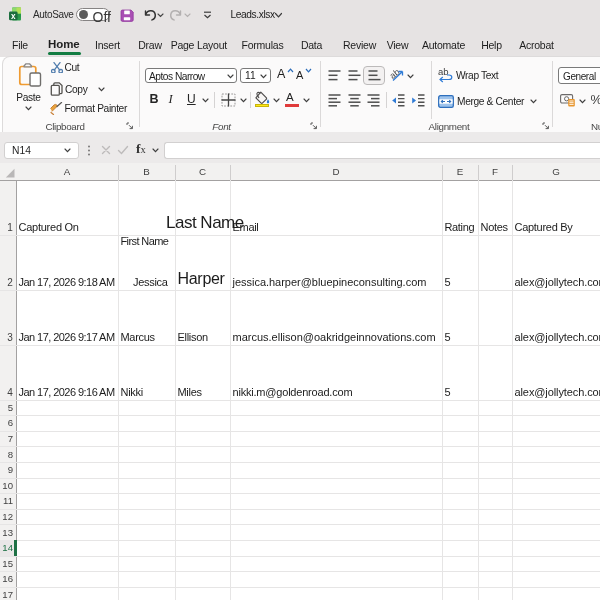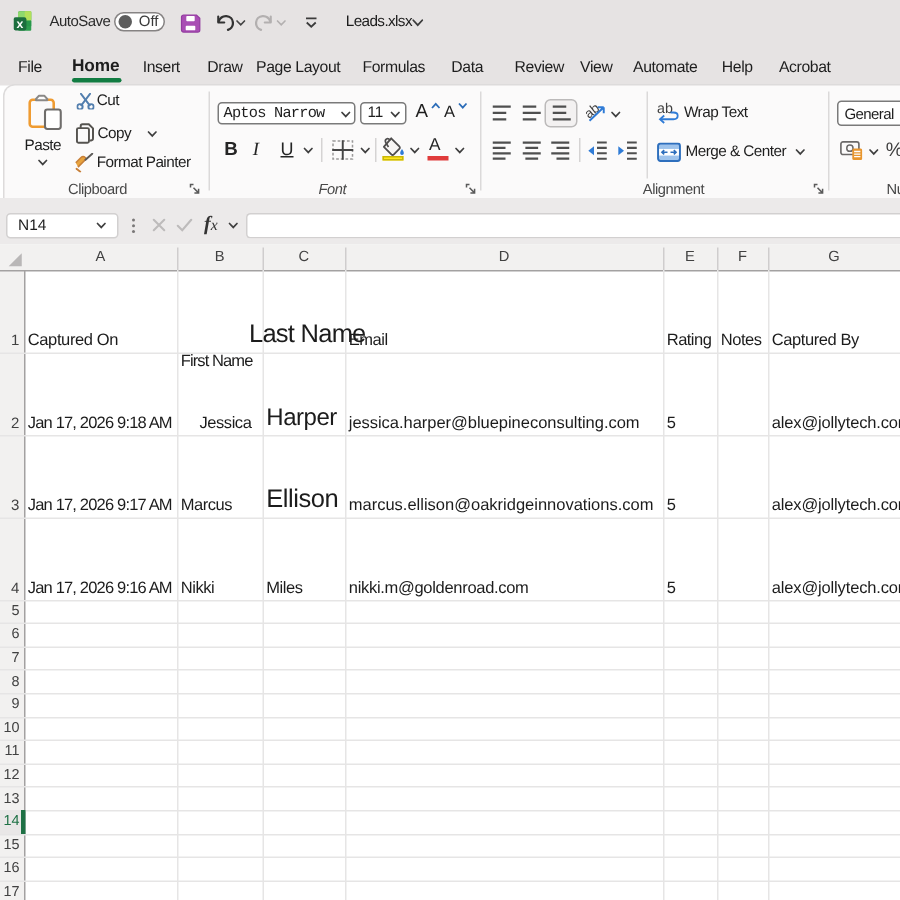--- a/index.html
+++ b/index.html
@@ -14,21 +14,21 @@
 <rect x="3" y="0.5" width="9" height="13" rx="1" fill="#2e9e4f"></rect>
 <rect x="3" y="0.5" width="9" height="6" rx="1" fill="#8ed96d"></rect>
 <rect x="7.5" y="0.5" width="4.5" height="6" fill="#b3e059"></rect>
 <rect x="3" y="7" width="9" height="3.4" fill="#27974a"></rect>
 <rect x="0" y="4.5" width="8.6" height="8.8" rx="1.4" fill="#1c6e3e"></rect>
 <text x="4.3" y="11.6" font-size="8.2" font-weight="bold" fill="#fff" text-anchor="middle" font-family="Liberation Sans">x</text>
 </svg>
 <div class="t" style="left:33px;top:9px;font-size:10px;letter-spacing:-0.35px;color:#2b2b2b;">AutoSave</div>
 <div class="abs" style="left:76px;top:7.5px;width:33.5px;height:13.5px;border:1.2px solid #868383;border-radius:7px;background:#fff;"></div>
 <div class="abs" style="left:78.5px;top:9.6px;width:9.4px;height:9.4px;border-radius:50%;background:#5c5c5c;"></div>
-<div class="t" style="left:92.5px;top:8.8px;font-size:10px;color:#3a3a3a;">Off</div>
+<div class="t" style="left:92.5px;top:8.8px;font-size:14px;color:#3a3a3a;">Off</div>
 <svg class="abs" style="left:119.5px;top:8.5px;" width="14" height="13" viewBox="0 0 14 13">
 <path d="M1 2.4 C1 1.6 1.6 1 2.4 1 L11 1 L13.2 3.2 L13.2 11 C13.2 11.8 12.6 12.4 11.8 12.4 L2.4 12.4 C1.6 12.4 1 11.8 1 11 Z" fill="#a94fb4" stroke="#933ba0" stroke-width="0.8"></path>
 <rect x="4.2" y="1.6" width="5.6" height="3.6" rx="0.5" fill="#fff"></rect>
 <rect x="3.8" y="8.2" width="6.4" height="3" rx="0.6" fill="#fff"></rect>
 </svg>
 <svg class="abs" style="left:143px;top:8px;" width="13" height="13" viewBox="0 0 13 13">
 <path d="M2.5 3 L2.5 7 L6.5 7" fill="none" stroke="#333" stroke-width="1.4" stroke-linecap="round" stroke-linejoin="round"></path>
 <path d="M2.8 6.2 C3.6 4 5.6 2.6 7.9 2.7 C10.3 2.8 12.2 4.7 12.3 7.3 C12.3 9.5 11 11.2 9 11.9" fill="none" stroke="#333" stroke-width="1.5" stroke-linecap="round"></path>
 </svg>
 <svg class="abs" style="left:157px;top:13px;" width="7" height="5" viewBox="0 0 7 5">
@@ -94,21 +94,21 @@
 <path d="M2 10.5 L4.5 12.5" stroke="#c77f38" stroke-width="1.2" stroke-linecap="round"></path>
 </svg>
 <div class="t" style="left:64.5px;top:102.5px;font-size:10.2px;letter-spacing:-0.35px;color:#1e1e1e;">Format Painter</div>
 <div class="t" style="left:65px;top:120.5px;transform:translateX(-50%);font-size:9.8px;letter-spacing:-0.3px;color:#484848;">Clipboard</div>
 <svg class="abs" style="left:125.5px;top:121.5px;" width="8" height="8" viewBox="0 0 8 8">
 <path d="M1 3 L1 1 L3 1" fill="none" stroke="#5a5a5a" stroke-width="1"></path>
 <path d="M3 3.2 L6.2 6.4 M6.4 3.8 L6.4 6.6 L3.6 6.6" fill="none" stroke="#5a5a5a" stroke-width="1"></path>
 </svg>
 <div class="abs" style="left:138.5px;top:61px;width:1px;height:66px;background:#dbd9d9;"></div>
 <div class="abs" style="left:144.5px;top:67.5px;width:92px;height:15.5px;background:#fff;border:1px solid #7a7a7a;border-radius:3px;"></div>
-<div class="t" style="left:149px;top:70.5px;font-size:10.2px;letter-spacing:-0.5px;color:#1e1e1e;font-family:Liberation Mono, monospace;">Aptos Narrow</div>
+<div class="t" style="left:149px;top:70.5px;font-size:10.2px;letter-spacing:-0.5px;color:#1e1e1e;">Aptos Narrow</div>
 <svg class="abs" style="left:227px;top:73.5px;" width="7.0" height="5.0" viewBox="0 0 7 5">
     <path d="M1 1 L3.5 3.6 L6 1" fill="none" stroke="#3f3f3f" stroke-width="1.15" stroke-linecap="round"></path>
   </svg>
 <div class="abs" style="left:239.5px;top:67.5px;width:31px;height:15.5px;background:#fff;border:1px solid #7a7a7a;border-radius:3px;"></div>
 <div class="t" style="left:245px;top:70px;font-size:10.2px;color:#1e1e1e;">11</div>
 <svg class="abs" style="left:259.5px;top:73.5px;" width="7.0" height="5.0" viewBox="0 0 7 5">
     <path d="M1 1 L3.5 3.6 L6 1" fill="none" stroke="#3f3f3f" stroke-width="1.15" stroke-linecap="round"></path>
   </svg>
 <div class="t" style="left:277px;top:67px;font-size:12.5px;color:#1e1e1e;">A</div>
 <svg class="abs" style="left:286.5px;top:67.5px;" width="7" height="5" viewBox="0 0 7 5">
@@ -248,21 +248,21 @@
 <circle cx="2" cy="1.6" r="1" fill="#7a7878"></circle>
     <circle cx="2" cy="5.5" r="1" fill="#7a7878"></circle>
     <circle cx="2" cy="9.4" r="1" fill="#7a7878"></circle>
 </svg>
 <svg class="abs" style="left:101px;top:145px;" width="10" height="10" viewBox="0 0 10 10">
     <path d="M1.5 1.5 L8.5 8.5 M8.5 1.5 L1.5 8.5" stroke="#bdbbbb" stroke-width="1.4" stroke-linecap="round"></path>
   </svg>
 <svg class="abs" style="left:117px;top:145px;" width="12" height="10" viewBox="0 0 12 10">
     <path d="M1.5 5.5 L4.5 8.5 L10.5 1.5" fill="none" stroke="#bdbbbb" stroke-width="1.4" stroke-linecap="round"></path>
   </svg>
-<div class="t" style="left:136px;top:141px;font-size:13.5px;font-style:italic;font-family:'Liberation Serif',serif;color:#333;"><b>f</b><span style="font-size:10.5px;">x</span></div>
+<div class="t" style="left:136px;top:141px;font-size:13.5px;font-family:'Liberation Serif',serif;color:#333;"><b>f</b><span style="font-size:10.5px;">x</span></div>
 <svg class="abs" style="left:151.5px;top:148px;" width="7.0" height="5.0" viewBox="0 0 7 5">
     <path d="M1 1 L3.5 3.6 L6 1" fill="none" stroke="#3f3f3f" stroke-width="1.15" stroke-linecap="round"></path>
   </svg>
 <div class="abs" style="left:163.5px;top:141.5px;width:436.5px;height:17px;background:#fff;border:1px solid #d2d0d0;border-radius:3px 0 0 3px;border-right:none;"></div>
 <div class="abs" style="left:0;top:163px;width:600px;height:17px;background:#f2f1f0;"></div>
 <div class="abs" style="left:0;top:180px;width:15.5px;height:420px;background:#f2f1f0;"></div>
 <svg class="abs" style="left:5px;top:167.5px;" width="10" height="10" viewBox="0 0 10 10">
     <path d="M9.5 0.8 L9.5 9.5 L0.8 9.5 Z" fill="#b9b7b7"></path>
   </svg>
 <div class="t" style="left:67px;top:166px;transform:translateX(-50%);font-size:9.8px;color:#414141;">A</div>
@@ -329,21 +329,21 @@
 <div class="t" style="left:480.5px;bottom:366.8px;font-size:11px;letter-spacing:-0.3px;color:#1c1c1c;">Notes</div>
 <div class="t" style="left:514.5px;bottom:366.8px;font-size:11px;letter-spacing:-0.28px;color:#1c1c1c;">Captured By</div>
 <div class="t" style="left:18.5px;bottom:311.8px;font-size:11px;letter-spacing:-0.55px;color:#1c1c1c;">Jan 17, 2026 9:18 AM</div>
 <div class="t" style="left:133px;bottom:311.8px;font-size:11px;letter-spacing:-0.3px;color:#1c1c1c;">Jessica</div>
 <div class="t" style="left:177.5px;bottom:311.8px;font-size:16px;letter-spacing:-0.3px;color:#1c1c1c;">Harper</div>
 <div class="t" style="left:232.5px;bottom:311.8px;font-size:11px;letter-spacing:-0.02px;color:#1c1c1c;">jessica.harper@bluepineconsulting.com</div>
 <div class="t" style="left:444.5px;bottom:311.8px;font-size:11px;letter-spacing:0px;color:#1c1c1c;">5</div>
 <div class="t" style="left:514.5px;bottom:311.8px;font-size:11px;letter-spacing:-0.1px;color:#1c1c1c;">alex@jollytech.com</div>
 <div class="t" style="left:18.5px;bottom:256.8px;font-size:11px;letter-spacing:-0.55px;color:#1c1c1c;">Jan 17, 2026 9:17 AM</div>
 <div class="t" style="left:120.5px;bottom:256.8px;font-size:11px;letter-spacing:-0.3px;color:#1c1c1c;">Marcus</div>
-<div class="t" style="left:177.5px;bottom:256.8px;font-size:17px;letter-spacing:-0.3px;color:#1c1c1c;">Ellison</div>
+<div class="t" style="left:177.5px;bottom:256.8px;font-size:11px;letter-spacing:-0.3px;color:#1c1c1c;">Ellison</div>
 <div class="t" style="left:232.5px;bottom:256.8px;font-size:11px;letter-spacing:0px;color:#1c1c1c;">marcus.ellison@oakridgeinnovations.com</div>
 <div class="t" style="left:444.5px;bottom:256.8px;font-size:11px;letter-spacing:0px;color:#1c1c1c;">5</div>
 <div class="t" style="left:514.5px;bottom:256.8px;font-size:11px;letter-spacing:-0.1px;color:#1c1c1c;">alex@jollytech.com</div>
 <div class="t" style="left:18.5px;bottom:201.8px;font-size:11px;letter-spacing:-0.55px;color:#1c1c1c;">Jan 17, 2026 9:16 AM</div>
 <div class="t" style="left:120.5px;bottom:201.8px;font-size:11px;letter-spacing:-0.3px;color:#1c1c1c;">Nikki</div>
 <div class="t" style="left:177.5px;bottom:201.8px;font-size:11px;letter-spacing:-0.3px;color:#1c1c1c;">Miles</div>
 <div class="t" style="left:232.5px;bottom:201.8px;font-size:11px;letter-spacing:-0.2px;color:#1c1c1c;">nikki.m@goldenroad.com</div>
 <div class="t" style="left:444.5px;bottom:201.8px;font-size:11px;letter-spacing:0px;color:#1c1c1c;">5</div>
 <div class="t" style="left:514.5px;bottom:201.8px;font-size:11px;letter-spacing:-0.1px;color:#1c1c1c;">alex@jollytech.com</div>
 </body></html>

